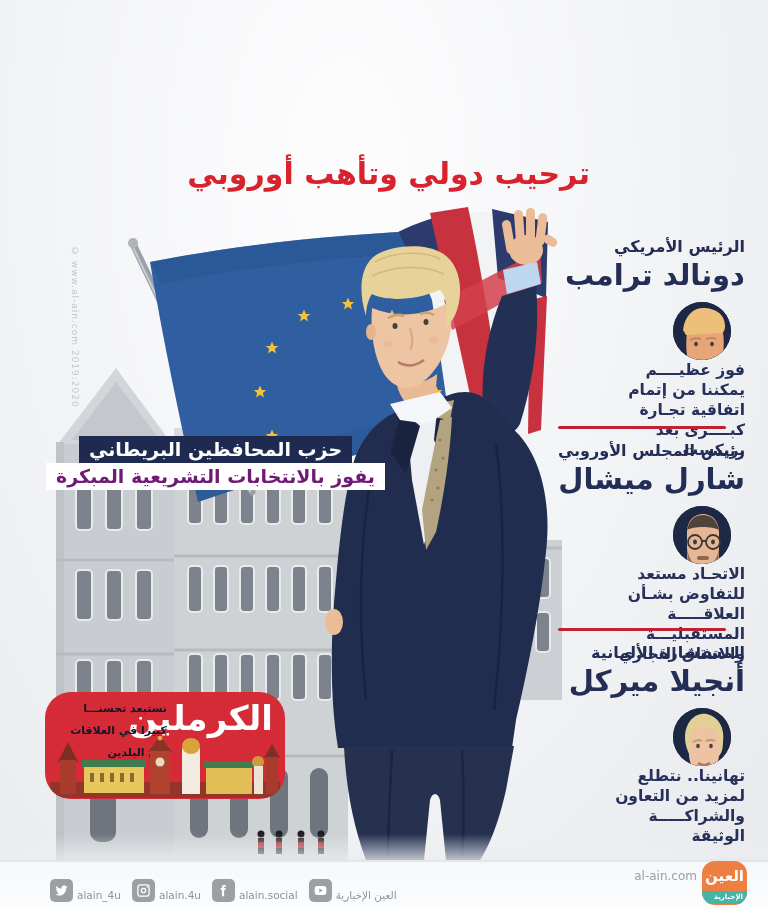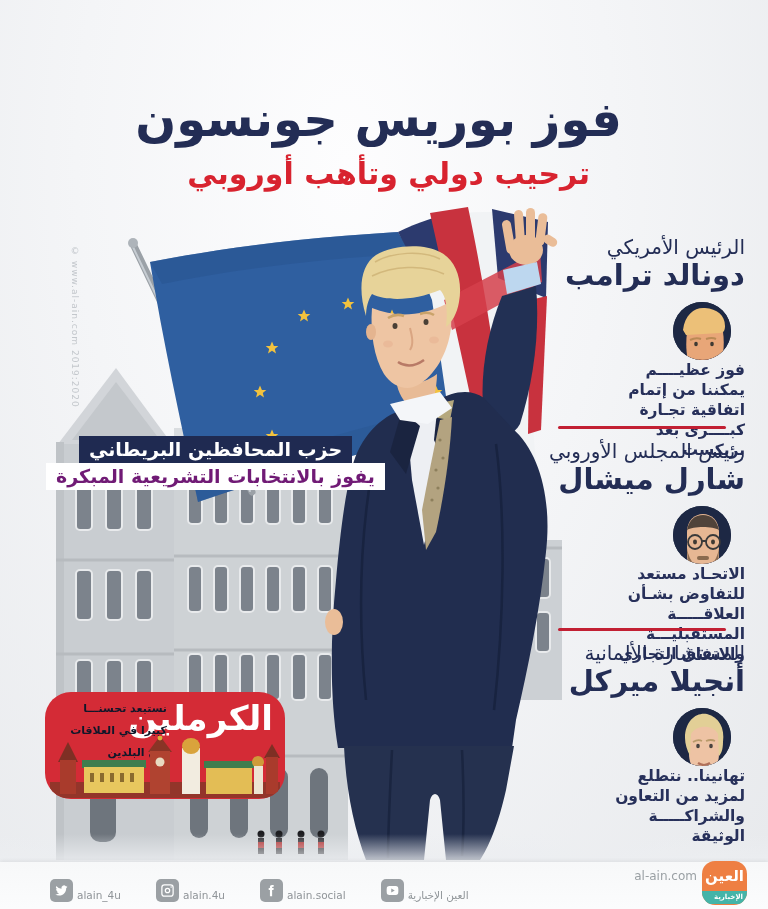--- a/index.html
+++ b/index.html
@@ -20,21 +20,21 @@
 
   
   .conservative{position:absolute;right:383px;top:436px;display:flex;flex-direction:column;align-items:center;}
   .conservative .line1{background:#1f2a51;color:#ffffff;font-size:19px;font-weight:bold;
     padding:2px 10px 3px;direction:rtl;white-space:nowrap;}
   .conservative .line2{background:#ffffff;color:#701a75;font-size:19px;font-weight:bold;
     padding:2px 10px 3px;direction:rtl;white-space:nowrap;}
 
   
   .reaction{position:absolute;right:23px;width:205px;text-align:right;direction:rtl;}
-  .reaction .role{font-size:20px;line-height:22px;font-weight:normal;color:#232d55;}
+  .reaction .role{font-size:16px;line-height:22px;font-weight:bold;color:#232d55;}
   .reaction .name{font-size:29px;line-height:34px;font-weight:bold;color:#232d55;margin-bottom:10px;}
   .quote-row{display:flex;flex-direction:column;margin-top:0;}
   .portrait{flex:0 0 58px;width:58px;height:86px;border-radius:29px;overflow:hidden;
     margin-right:14px;margin-left:9px;background:#1d2844;}
   .portrait svg{display:block;width:58px;height:86px;}
   .quote{font-size:15.5px;line-height:20px;font-weight:bold;color:#27305a;
     white-space:pre-line;text-align:right;flex:1;}
   .red-divider{position:absolute;right:42px;width:168px;height:3px;background:#c22033;border-radius:2px;}
   .divider-1{top:426px;} .divider-2{top:628px;}
   .reaction-trump{top:236px;} .reaction-michel{top:440px;} .reaction-merkel{top:642px;}
@@ -44,21 +44,21 @@
     background:#d42b36;border-radius:26px;overflow:hidden;}
   .kremlin-name{position:absolute;top:6px;right:12px;font-size:34px;font-weight:bold;
     color:#ffffff;direction:rtl;}
   .kremlin-quote{position:absolute;top:6px;right:118px;font-size:11px;line-height:22px;
     font-weight:bold;color:#0f172a;direction:rtl;text-align:right;white-space:pre-line;}
   .kremlin-skyline{position:absolute;left:5px;bottom:1px;width:230px;height:62px;}
 
   
   .footer{position:absolute;left:0;bottom:0;width:768px;height:47px;
     background:linear-gradient(#f7f8f9,#fbfcfd);box-shadow:0 -1px 4px rgba(0,0,0,0.07);}
-  .social{position:absolute;left:50px;bottom:7px;display:flex;align-items:flex-end;gap:24px;}
+  .social{position:absolute;left:50px;bottom:7px;display:flex;align-items:flex-end;}
   .social-item{display:flex;align-items:flex-end;margin-right:6px;cursor:pointer;}
   .social-icon{width:23px;height:23px;border-radius:5px;background:#9ba0a4;
     display:flex;align-items:center;justify-content:center;}
   .social-icon svg{width:15px;height:15px;fill:#ffffff;}
   .social-handle{font-size:10.5px;color:#8f9498;margin:0 5px 1px 4px;}
   .website{position:absolute;right:71px;bottom:26px;font-size:12px;color:#9aa0a4;cursor:pointer;}
   .brand-logo{position:absolute;right:21px;bottom:4px;width:45px;height:44px;border-radius:13px;
     background:#ee7f43;overflow:hidden;text-align:center;}
   .brand-logo .logo-name{display:block;color:#ffffff;font-weight:bold;font-size:15px;line-height:30px;direction:rtl;}
   .brand-logo .logo-tagline{display:block;background:#44b4a8;color:#ffffff;font-size:7px;
@@ -262,21 +262,20 @@
           <rect x="318" y="842" width="6" height="6" fill="#b03030"></rect>
           <circle cx="321" cy="834" r="3.5" fill="#1d1d20"></circle>
         </g>
     </g>
 
     <rect x="0" y="834" width="768" height="34" fill="url(#fadeGrad)"></rect>
   </svg>
 
   <div class="watermark">© www.al-ain.com 2019:2020</div>
 
-  <h1 class="title-main">فوز بوريس جونسون</h1>
   <h2 class="title-sub">ترحيب دولي وتأهب أوروبي</h2>
 
   <div class="conservative">
     <div class="line1">حزب المحافظين البريطاني</div>
     <div class="line2">يفوز بالانتخابات التشريعية المبكرة</div>
   </div>
 
   <section class="reaction reaction-trump">
     <div class="role">الرئيس الأمريكي</div>
     <div class="name">دونالد ترامب</div>

